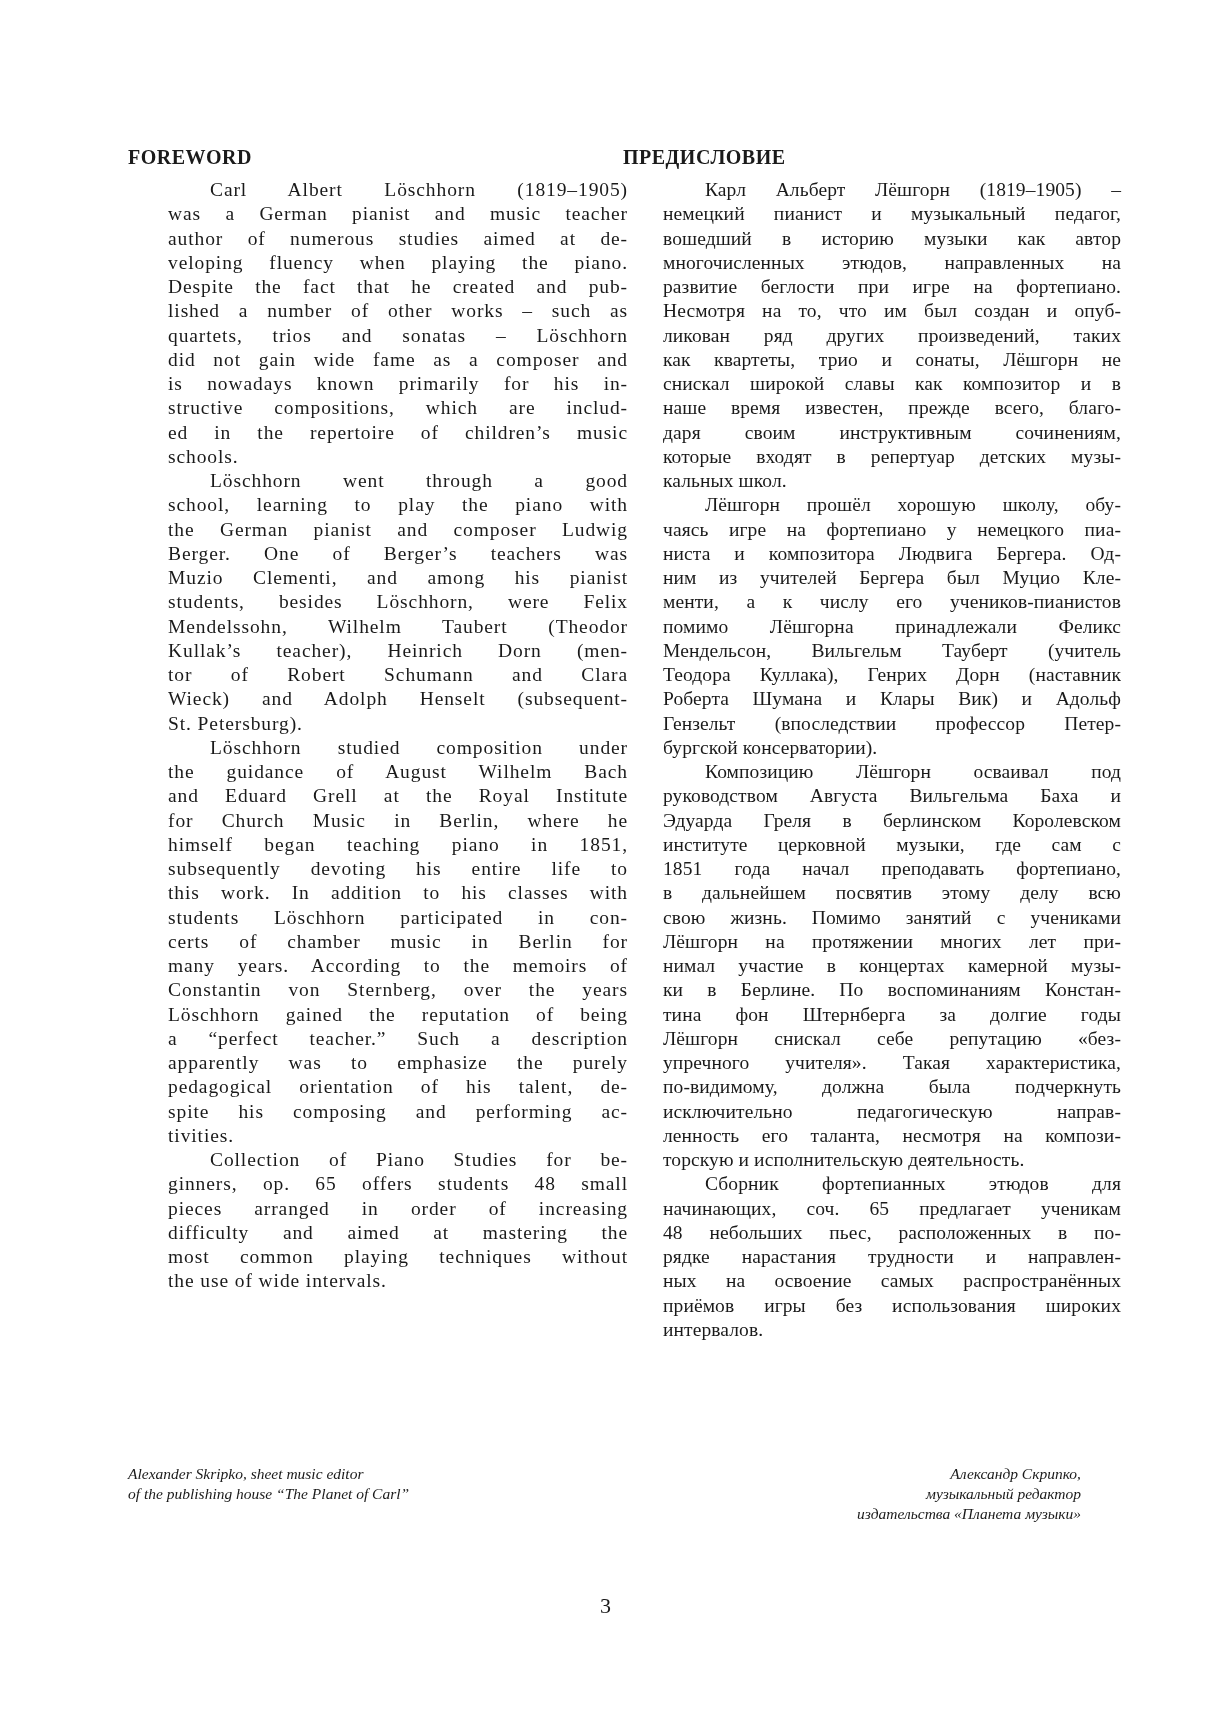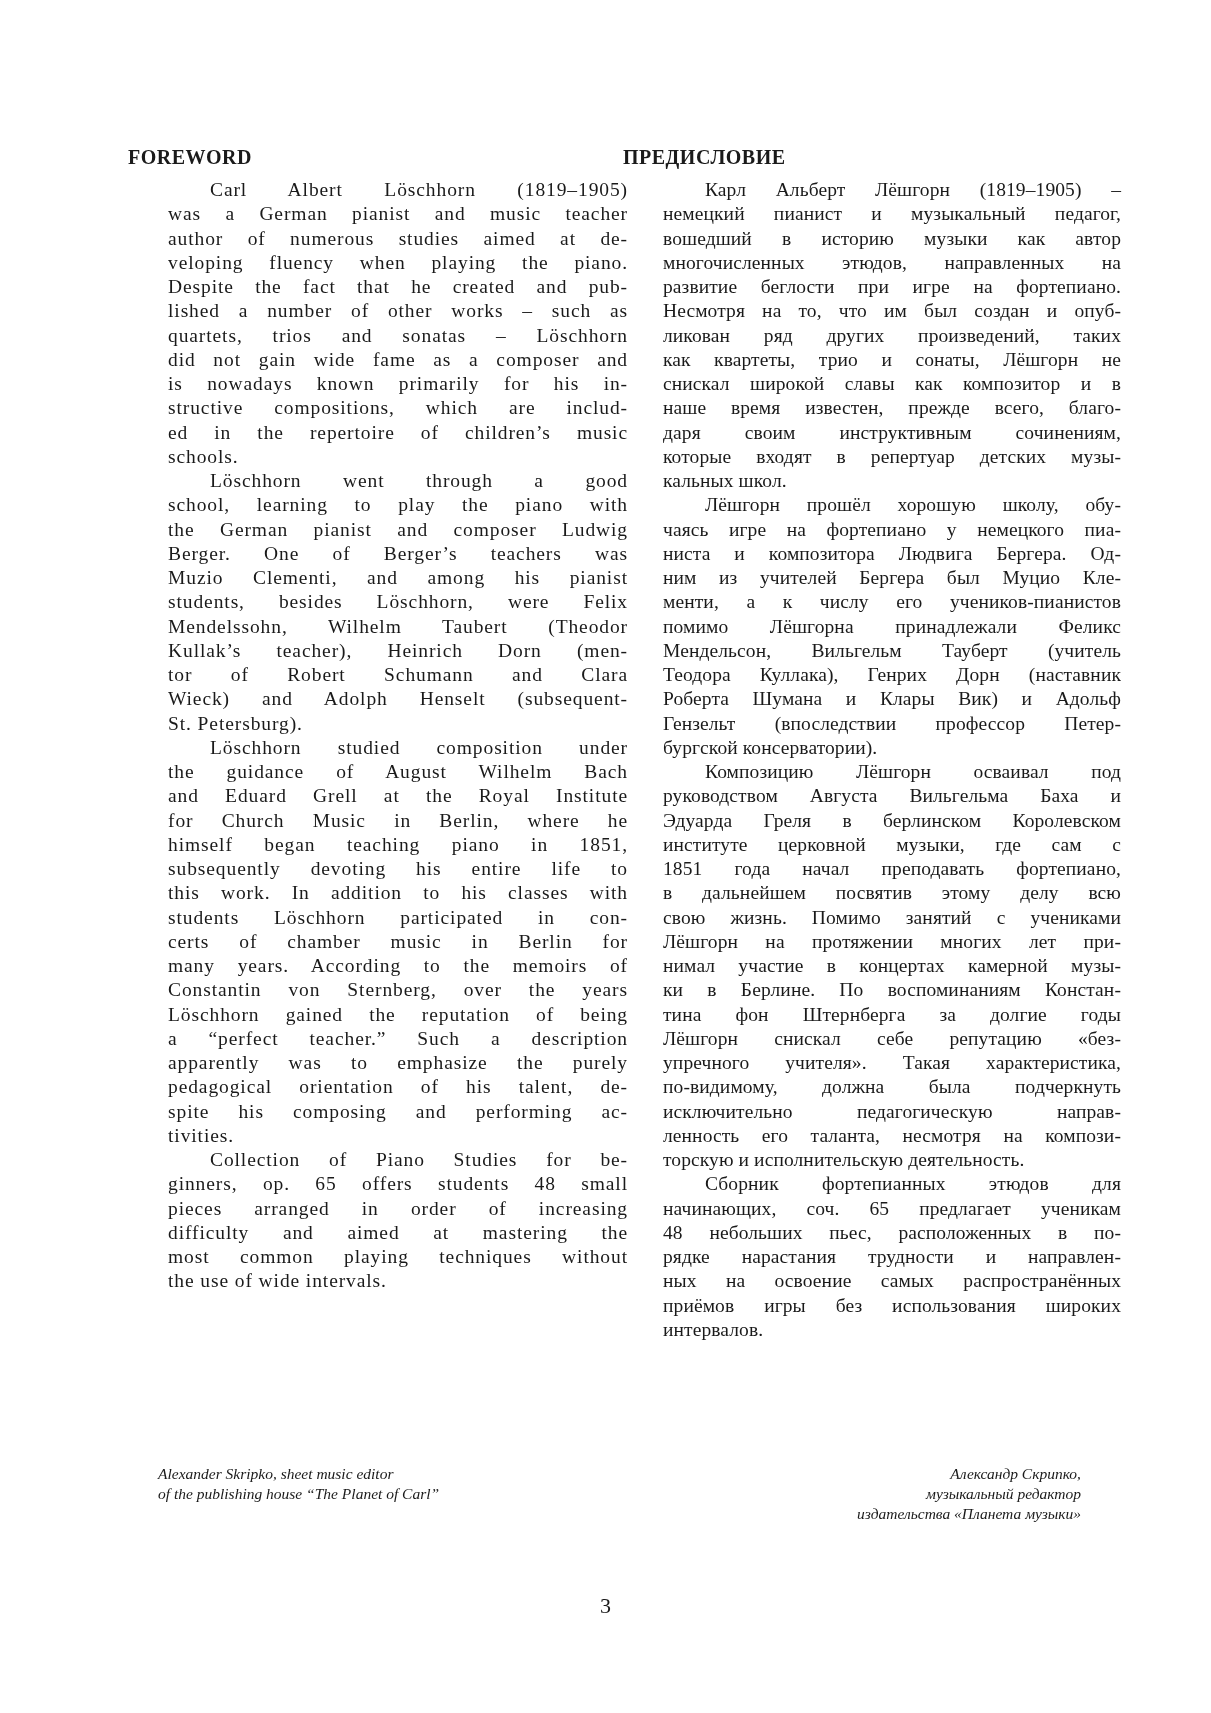--- a/index.html
+++ b/index.html
@@ -10,21 +10,21 @@
   .col-ru { left: 623px; width: 458px; }
   .heading { position: absolute; top: 133px; left: 0; width: 100%; text-align: left;
              font-weight: bold; font-size: 20px; letter-spacing: 0.5px; }
   .body { position: absolute; top: 178px; left: 0; width: 100%; margin-left: 40px; }
   .line { display: block; height: 24.25px; line-height: 24.25px; font-size: 19.5px;
           text-align: justify; text-align-last: justify; white-space: nowrap; overflow: visible; }
   .col-en .line { letter-spacing: 0.9px; }
   .col-ru .line { letter-spacing: 0.1px; }
   .line.indent { padding-left: 42px; }
   .line.last { text-align-last: left; }
-  .signature { position: absolute; top: 1464px; font-style: italic; font-size: 15.5px; line-height: 20px; margin-left: 30px; }
+  .signature { position: absolute; top: 1464px; font-style: italic; font-size: 15.5px; line-height: 20px; }
   .col-en .signature { left: 0; text-align: left; }
   .col-ru .signature { right: 0; text-align: right; }
   .sig-line { display: block; }
   .page-number { position: absolute; top: 1593px; left: 0; width: 1211px; text-align: center; font-size: 22px; }
 </style>
 </head>
 <body>
 
 <section class="column col-en">
   <h1 class="heading">FOREWORD</h1>

